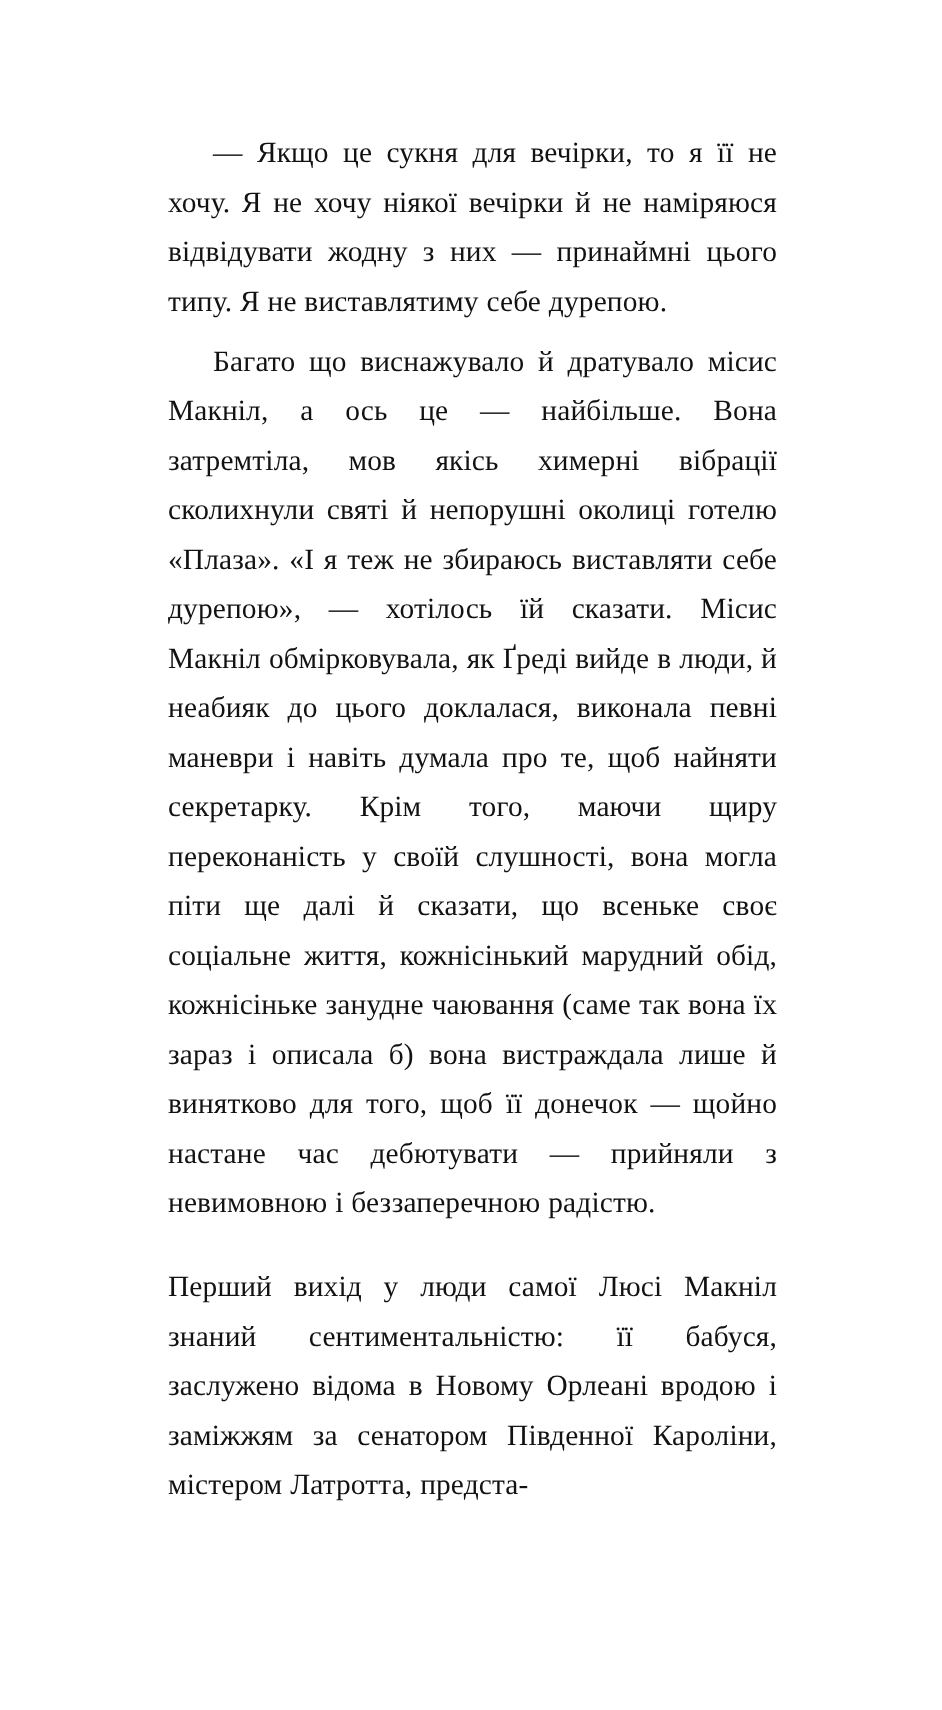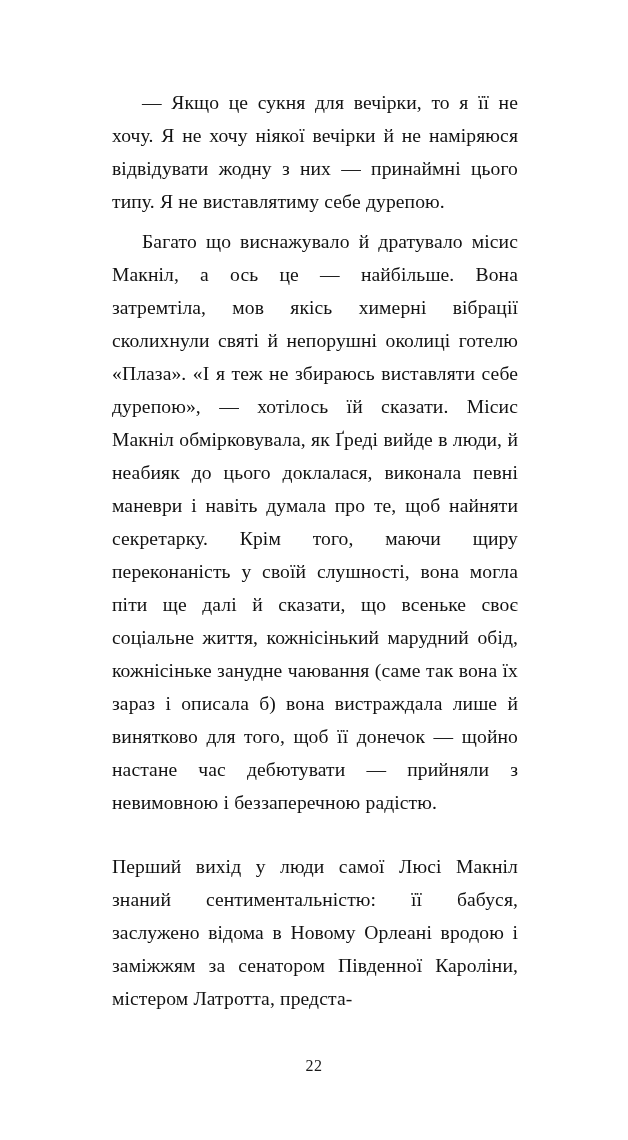--- a/index.html
+++ b/index.html
@@ -51,21 +51,21 @@
 
   .para.no-indent {
     text-indent: 0;
   }
 
   .para + .para {
     margin-top: 7px;
   }
 
   .para.spaced-before {
-    margin-top: 31px;
+    margin-top: 23px;
   }
 
   .folio {
     position: absolute;
     left: 0;
     top: 1056px;
     width: 628px;
     text-align: center;
     font-size: 16px;
     line-height: 20px;
@@ -78,15 +78,14 @@
 <body>
 
 <div class="page">
 
   <div class="text-block">
     <p class="para indent">— Якщо це сукня для вечірки, то я її не хочу. Я не хочу ніякої вечірки й не наміряюся відвідувати жодну з них — принаймні цього типу. Я не виставлятиму себе дурепою.</p>
     <p class="para indent">Багато що виснажувало й дратувало місис Макніл, а ось це — найбільше. Вона затремтіла, мов якісь химерні вібрації сколихнули святі й непорушні околиці готелю «Плаза». «І я теж не збираюсь виставляти себе дурепою», — хотілось їй сказати. Місис Макніл обмірковувала, як Ґреді вийде в люди, й неабияк до цього доклалася, виконала певні маневри і навіть думала про те, щоб найняти секретарку. Крім того, маючи щиру переконаність у своїй слушності, вона могла піти ще далі й сказати, що всеньке своє соціальне життя, кожнісінький марудний обід, кожнісіньке занудне чаювання (саме так вона їх зараз і описала б) вона вистраждала лише й винятково для того, щоб її донечок — щойно настане час дебютувати — прийняли з невимовною і беззаперечною радістю.</p>
     <p class="para no-indent spaced-before">Перший вихід у люди самої Люсі Макніл знаний сентиментальністю: її бабуся, заслужено відома в Новому Орлеані вродою і заміжжям за сенатором Південної Кароліни, містером Латротта, предста-</p>
   </div>
 
-  <div class="folio">22</div>
 
 </div>
 
 </body></html>

